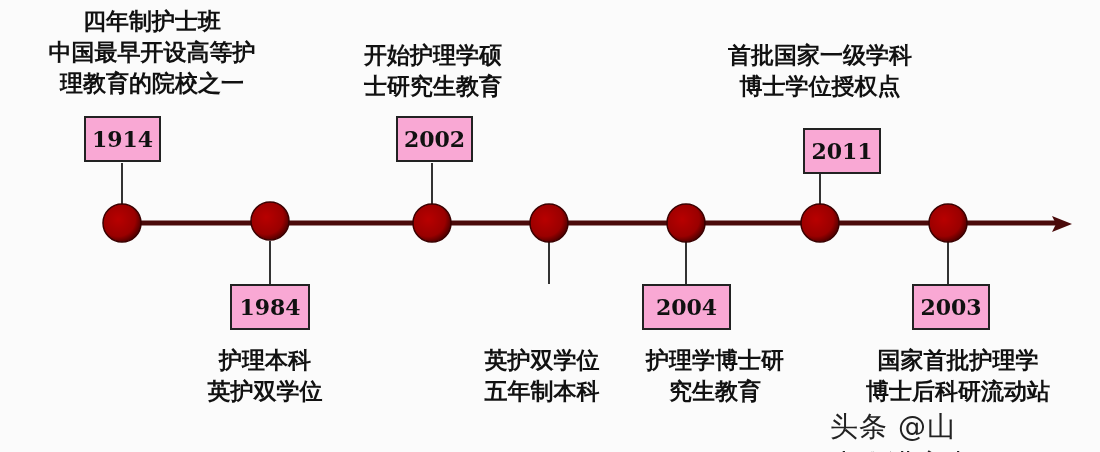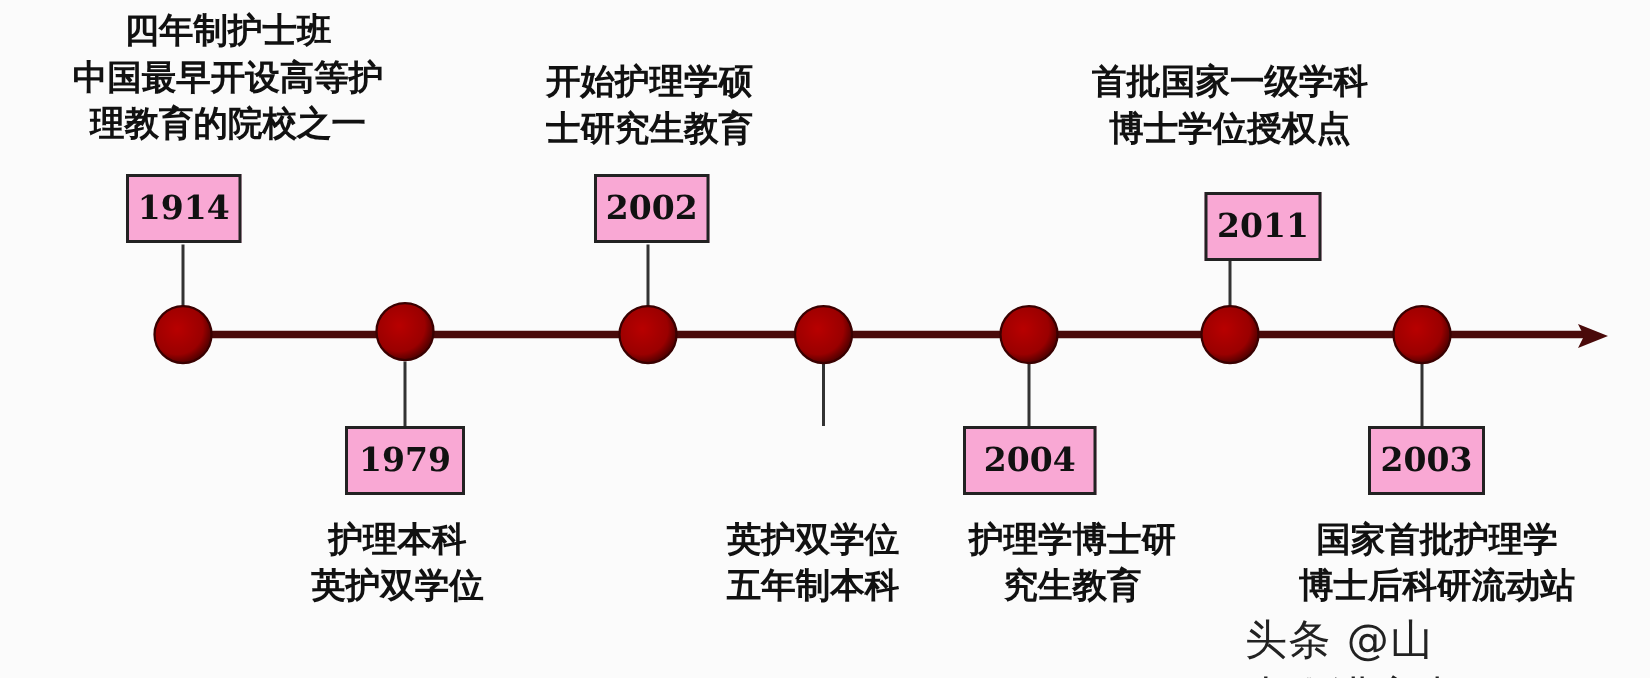--- a/index.html
+++ b/index.html
@@ -55,21 +55,21 @@
     </g>
   </svg>
 
   <div class="caption" style="left:152px; top:6px;">
     <div>四年制护士班</div>
     <div>中国最早开设高等护</div>
     <div>理教育的院校之一</div>
   </div>
   <div class="ybox" style="left:84px; top:116px; width:77px;">1914</div>
 
-  <div class="ybox" style="left:230px; top:284px; width:80px;">1979</div>
+  <div class="ybox" style="left:230px; top:284px; width:80px;">1984</div>
   <div class="caption" style="left:265px; top:345px;">
     <div>护理本科</div>
     <div>英护双学位</div>
   </div>
 
   <div class="caption" style="left:433px; top:40px;">
     <div>开始护理学硕</div>
     <div>士研究生教育</div>
   </div>
   <div class="ybox" style="left:396px; top:116px; width:77px;">2002</div>

